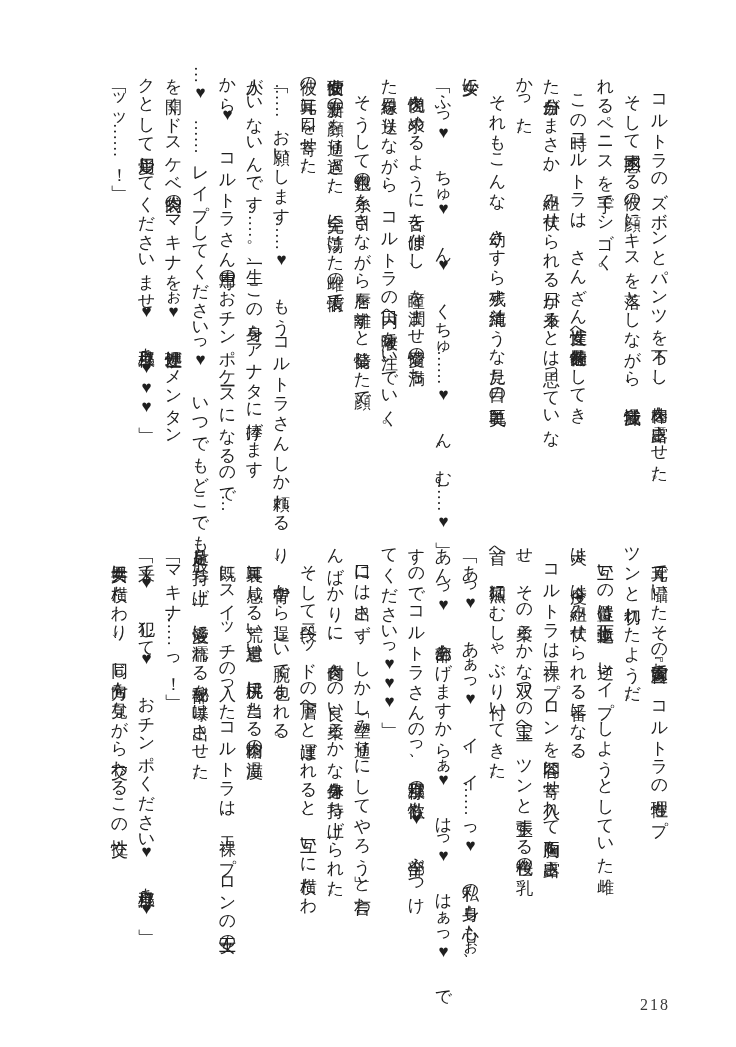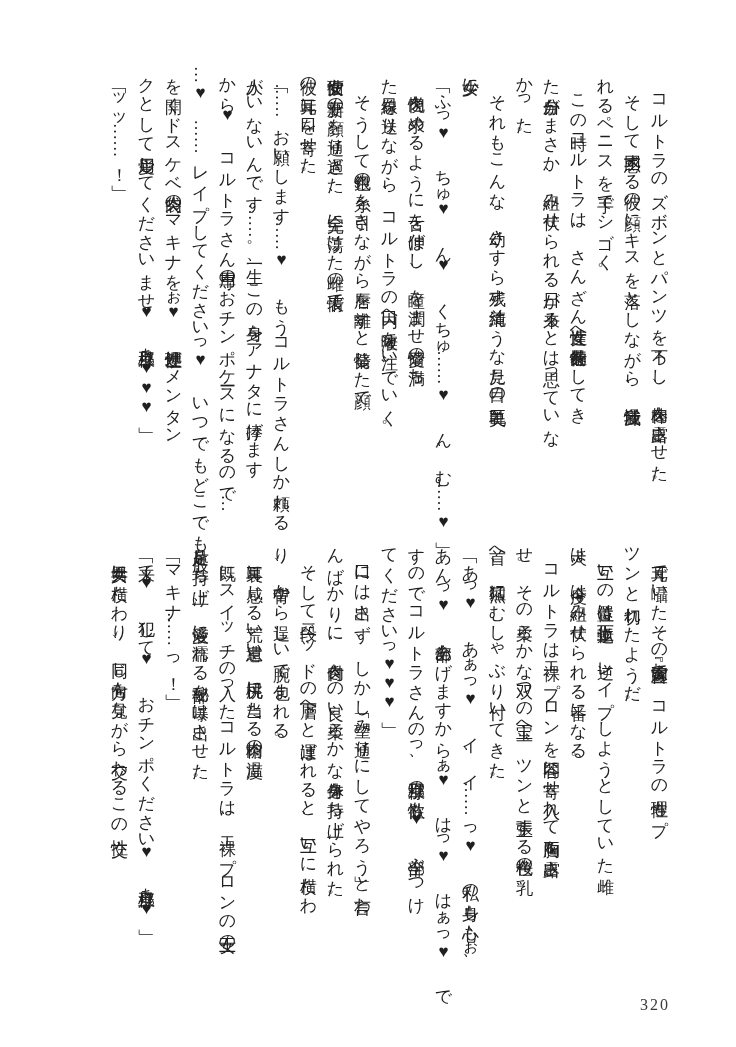--- a/index.html
+++ b/index.html
@@ -95,15 +95,15 @@
       <p class="indent">そして二段ベッドの下層へと運ばれると、互いに横たわ</p>
       <p>り、背中から逞しい腕で包まれる。</p>
       <p class="indent">耳裏に感じる荒い息遣い。桃尻に当たる肉槍の温度。</p>
       <p class="indent">既にスイッチの入ったコルトラは、裸エプロンの王女の</p>
       <p>片足を持ち上げ、愛液に濡れる秘部を曝け出させた。</p>
       <p class="indent">「マキナ……っ！」</p>
       <p class="indent">「来て♥　犯して♥　おチンポください♥　旦那様ぁ♥」</p>
       <p class="indent">男女共に横たわり、同じ方向を見ながら交わるこの性交</p>
     </div>
 
-  <div class="page-number">320</div>
+  <div class="page-number">218</div>
 
 </div>
 
 </body></html>

